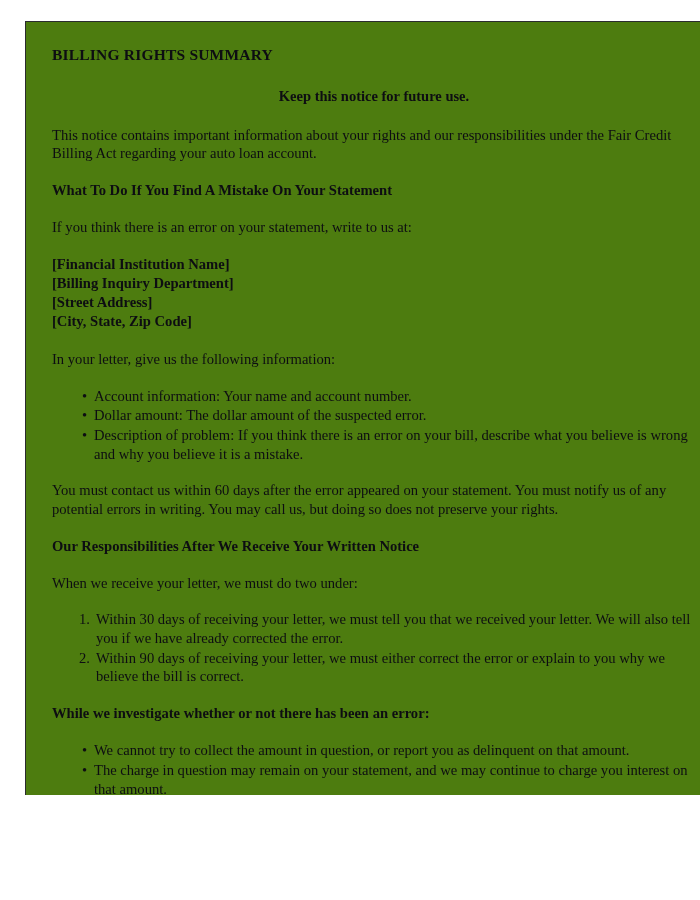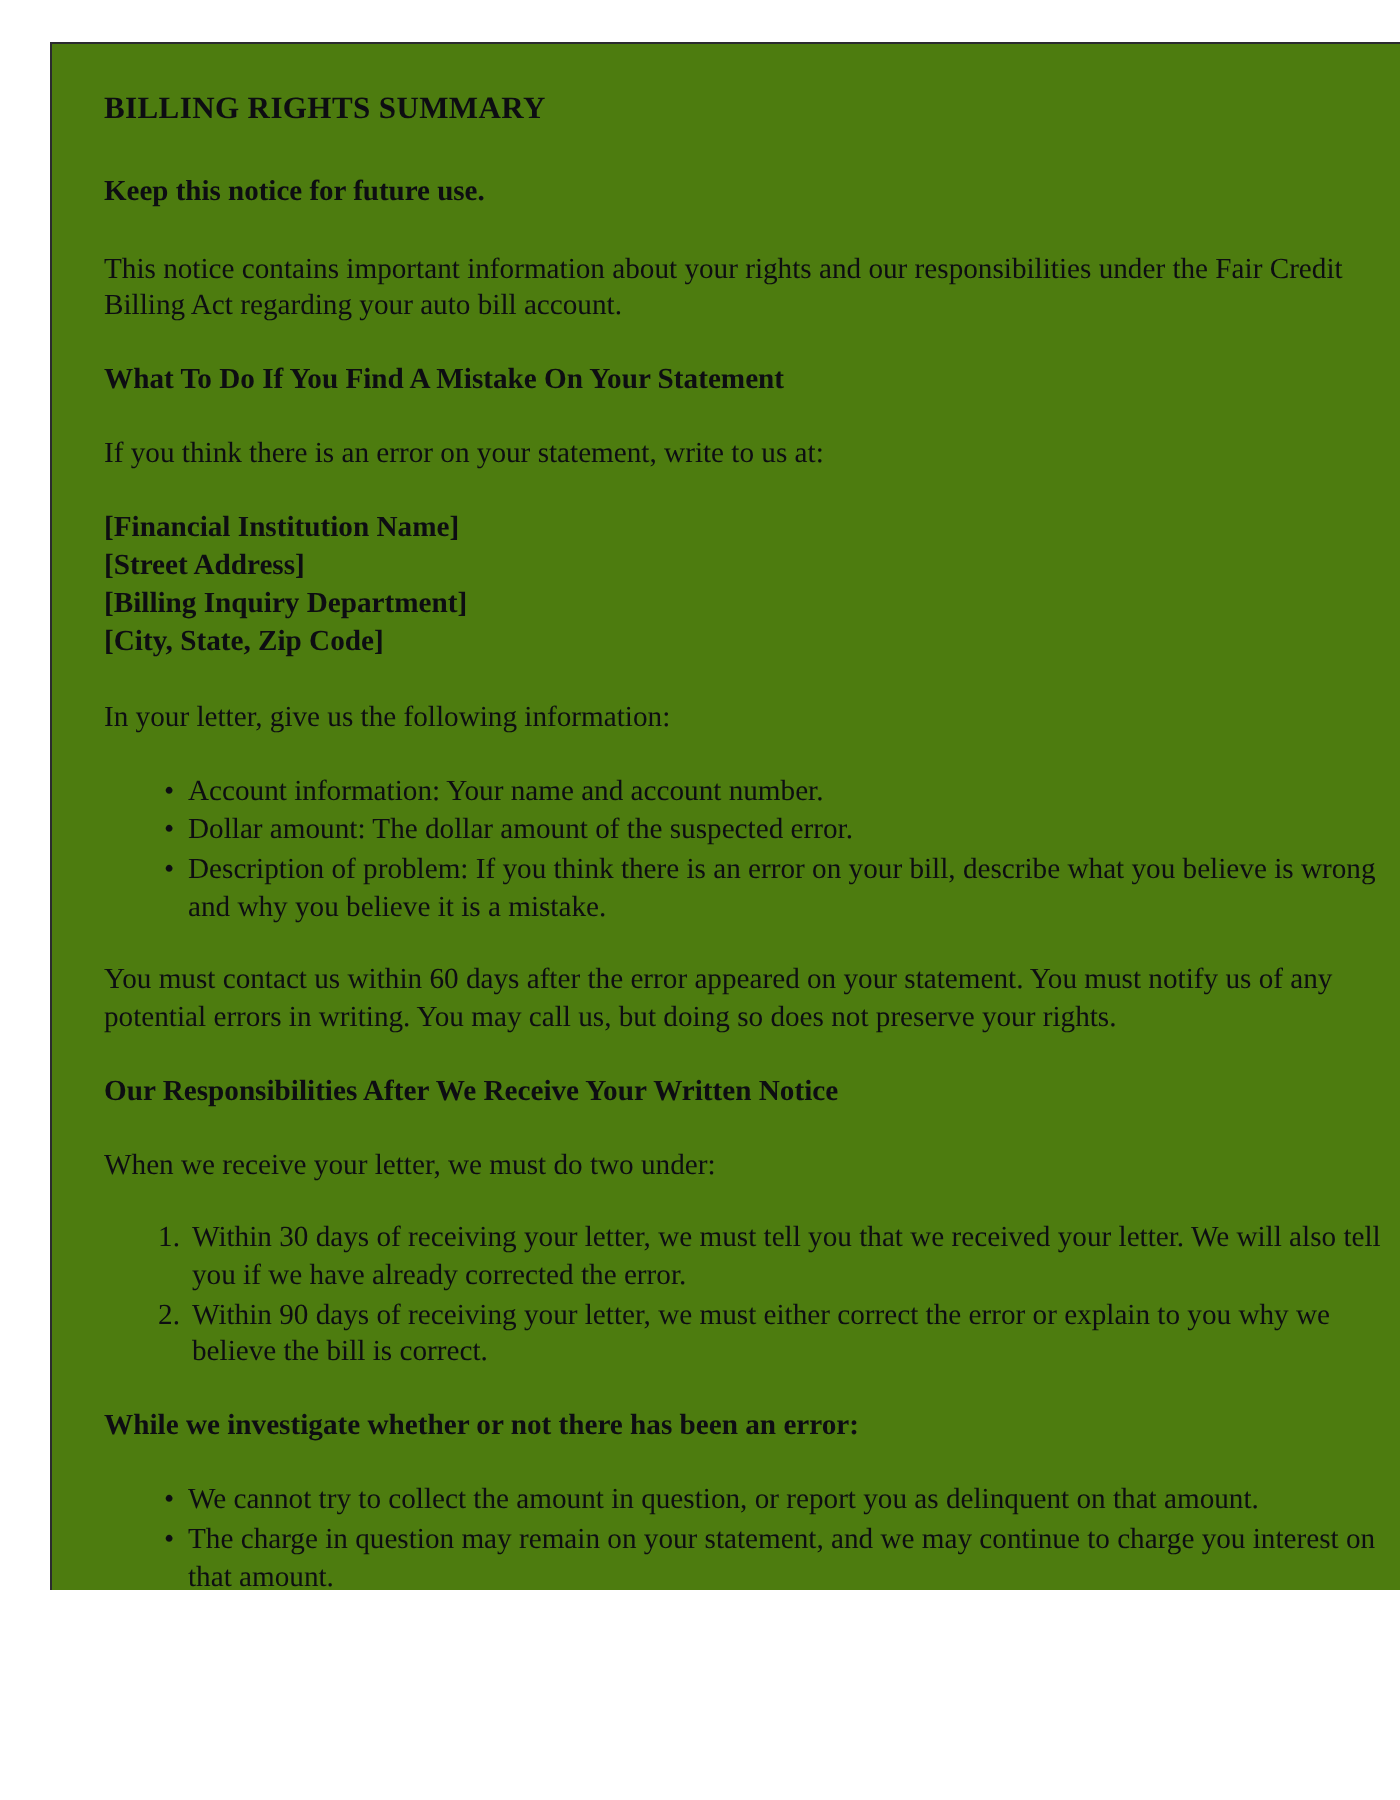--- a/index.html
+++ b/index.html
@@ -34,20 +34,21 @@
     font-weight: bold;
     letter-spacing: .2px;
     margin: 0 0 22px 0;
     line-height: 1.2;
   }
   .lede {
     font-size: 14.5px;
     font-weight: bold;
     margin: 0 0 21px 0;
     line-height: 1.25;
+    text-align: center;
   }
   p.body {
     font-size: 14.6px;
     margin: 0 0 18px 0;
     line-height: 1.28;
     text-align: left;
   }
   h2.section {
     font-size: 14.6px;
     font-weight: bold;
@@ -107,30 +108,30 @@
 </head>
 <body>
 
 <div class="page">
   <div class="page-inner">
 
     <h1 class="doc-title">BILLING RIGHTS SUMMARY</h1>
 
     <p class="lede">Keep this notice for future use.</p>
 
-    <p class="body">This notice contains important information about your rights and our responsibilities under the Fair Credit Billing Act regarding your auto bill account.</p>
+    <p class="body">This notice contains important information about your rights and our responsibilities under the Fair Credit Billing Act regarding your auto loan account.</p>
 
     <h2 class="section">What To Do If You Find A Mistake On Your Statement</h2>
 
     <p class="body">If you think there is an error on your statement, write to us at:</p>
 
     <div class="address">
       <div>[Financial Institution Name]</div>
+      <div>[Billing Inquiry Department]</div>
       <div>[Street Address]</div>
-      <div>[Billing Inquiry Department]</div>
       <div>[City, State, Zip Code]</div>
     </div>
 
     <p class="body">In your letter, give us the following information:</p>
 
     <ul class="bullets">
       <li><span class="lead-in">Account information:</span><span> Your name and account number.</span></li>
       <li><span class="lead-in">Dollar amount:</span><span> The dollar amount of the suspected error.</span></li>
       <li><span class="lead-in">Description of problem:</span><span> If you think there is an error on your bill, describe what you believe is wrong and why you believe it is a mistake.</span></li>
     </ul>

